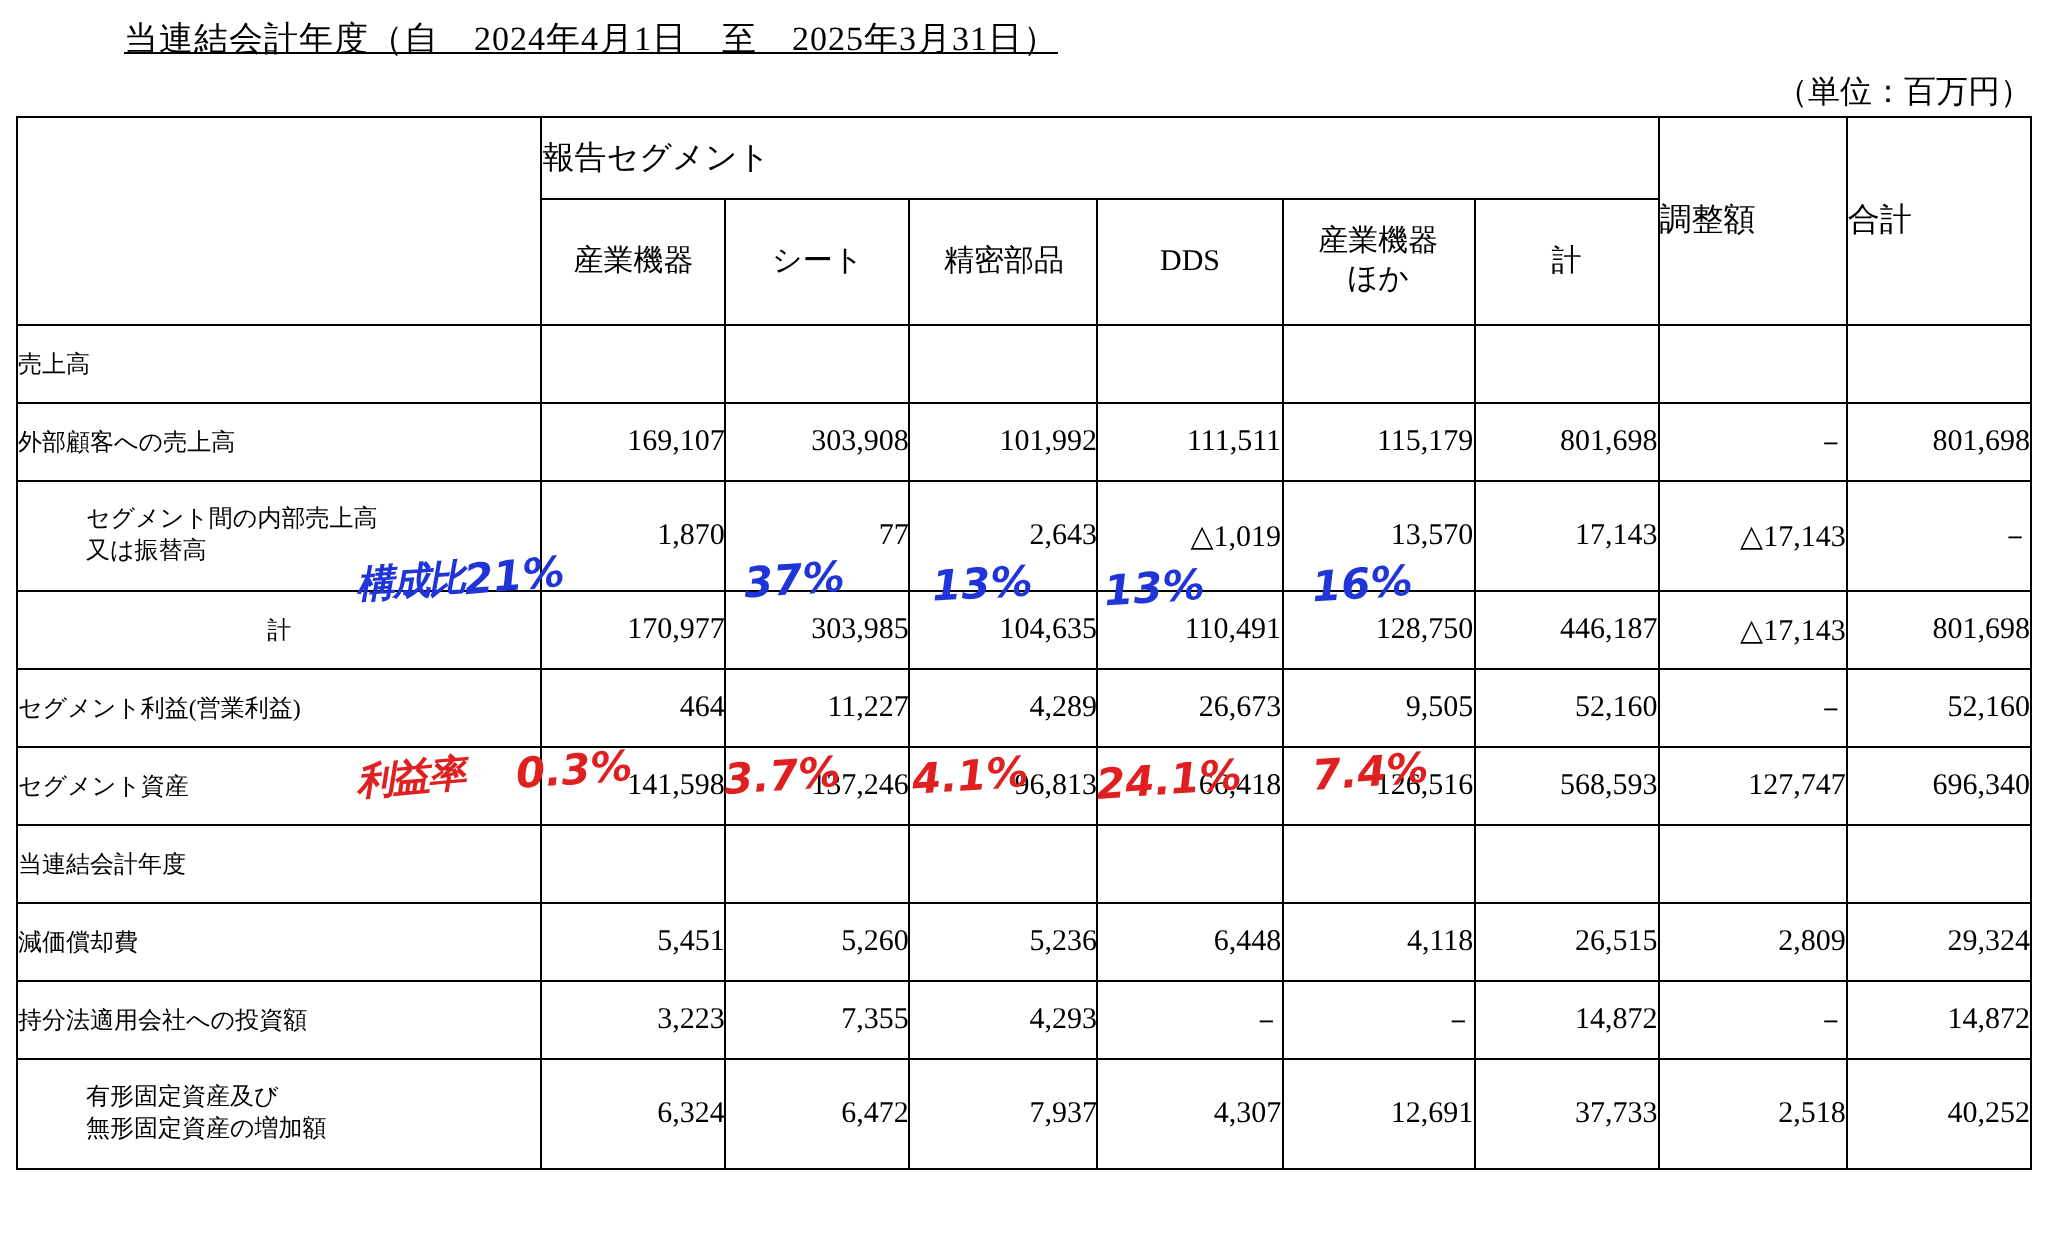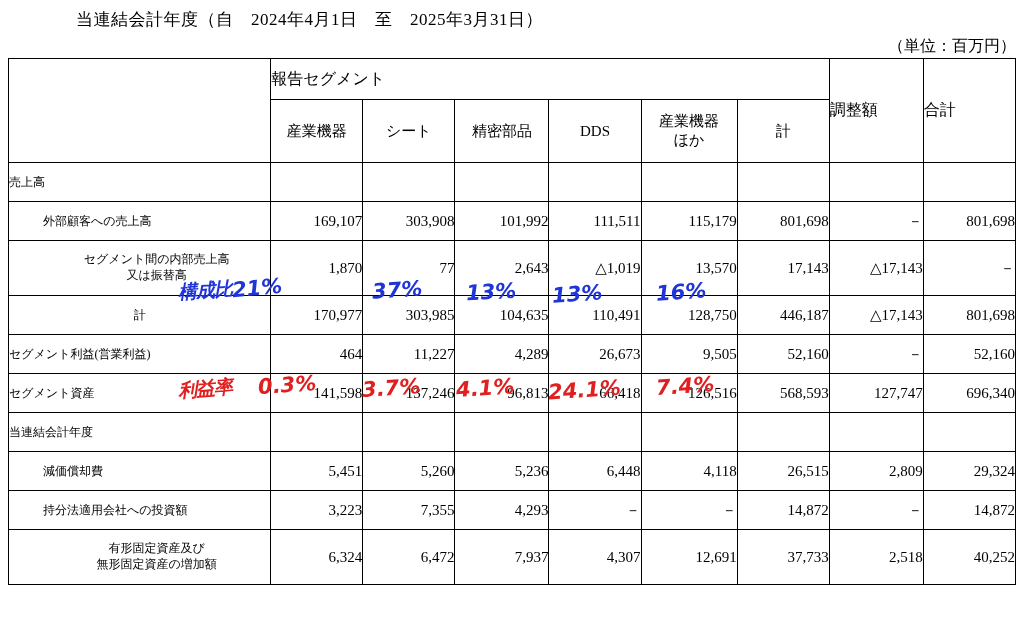--- a/index.html
+++ b/index.html
@@ -15,25 +15,26 @@
     color: #000000;
     overflow: hidden;
   }
   .page {
     position: relative;
     width: 1024px;
     height: 618px;
   }
   .period-line {
     position: absolute;
-    left: 76px;
+    left: 62px;
     top: 8px;
     font-size: 17px;
     letter-spacing: 0.5px;
     white-space: nowrap;
+    text-decoration: underline;
   }
   .unit-line {
     position: absolute;
     right: 8px;
     top: 36px;
     font-size: 16px;
     white-space: nowrap;
     margin-left: 26px;
   }
   table.seg {
@@ -61,22 +62,22 @@
     font-size: 15px;
     line-height: 1.25;
   }
   .rowlabel {
     text-align: left;
     padding-left: 10px;
     height: 38px;
     white-space: nowrap;
     font-size: 12px;
   }
-  .rowlabel.ind1 { padding-left: 34px; }
-  .rowlabel.ind2 { padding-left: 34px; text-align: center; }
+  .rowlabel.ind1 { }
+  .rowlabel.ind2 { padding-left: 34px; }
   .rowlabel.center { text-align: center; padding-left: 0; }
   .num {
     text-align: right;
     padding-right: 8px;
     height: 38px;
     white-space: nowrap;
     font-size: 15px;
   }
   .two-line {
     line-height: 1.3;

